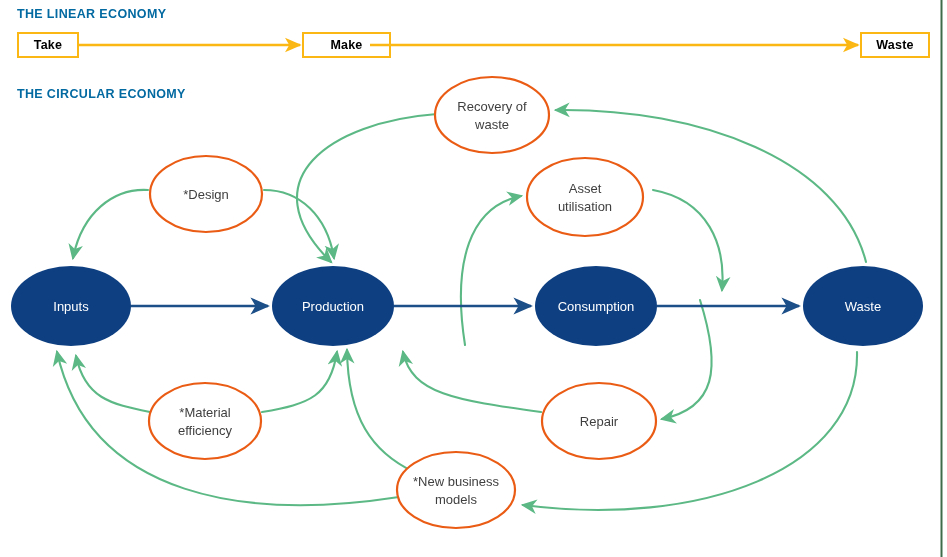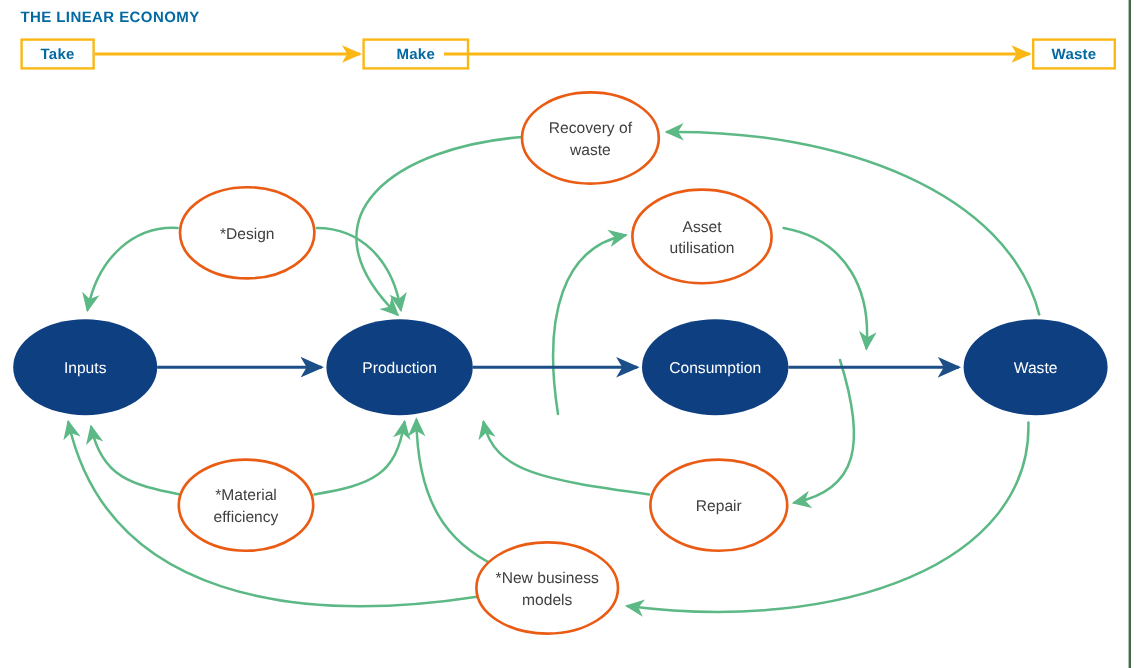--- a/index.html
+++ b/index.html
@@ -26,21 +26,21 @@
 
   .lin-box{
     position:absolute;
     border:2.4px solid #fbb713;
     background:#ffffff;
     height:26px;
     display:flex;align-items:center;justify-content:center;
     box-sizing:border-box;
   }
   .lin-box span{
-    font-size:12.5px;font-weight:bold;color:#0369a1;letter-spacing:0.2px;
+    font-size:12.5px;font-weight:bold;color:#000000;letter-spacing:0.2px;
   }
   #lin-take{left:17px;top:32px;width:62px;}
   #lin-make{left:302px;top:32px;width:89px;}
   #lin-waste{left:860px;top:32px;width:70px;}
 
   .node-label{
     fill:#ffffff;font-size:13px;font-family:"Liberation Sans",sans-serif;
   }
   .iv-label{
     fill:#3f3f3f;font-size:13px;font-family:"Liberation Sans",sans-serif;
@@ -56,20 +56,21 @@
   <div class="lin-box" id="lin-take">
     <span>Take</span>
   </div>
   <div class="lin-box" id="lin-make">
     <span>Make</span>
   </div>
   <div class="lin-box" id="lin-waste">
     <span>Waste</span>
   </div>
 
+  <div class="sect-title" id="circular-title">THE CIRCULAR ECONOMY</div>
 
   <svg id="diagram" viewBox="0 0 947 557">
     <defs>
       <marker id="mk-yellow" viewBox="0 0 10 10" refX="9" refY="5" markerWidth="7" markerHeight="7" orient="auto-start-reverse">
         <path d="M0,0.6 L10,5 L0,9.4 L2.6,5 Z" fill="#fbb713"></path>
       </marker>
       <marker id="mk-blue" viewBox="0 0 10 10" refX="9" refY="5" markerWidth="7.5" markerHeight="7.5" orient="auto-start-reverse">
         <path d="M0,0.6 L10,5 L0,9.4 L2.6,5 Z" fill="#1c4e87"></path>
       </marker>
       <marker id="mk-green" viewBox="0 0 10 10" refX="8.6" refY="5" markerWidth="7.6" markerHeight="7.6" orient="auto-start-reverse">

